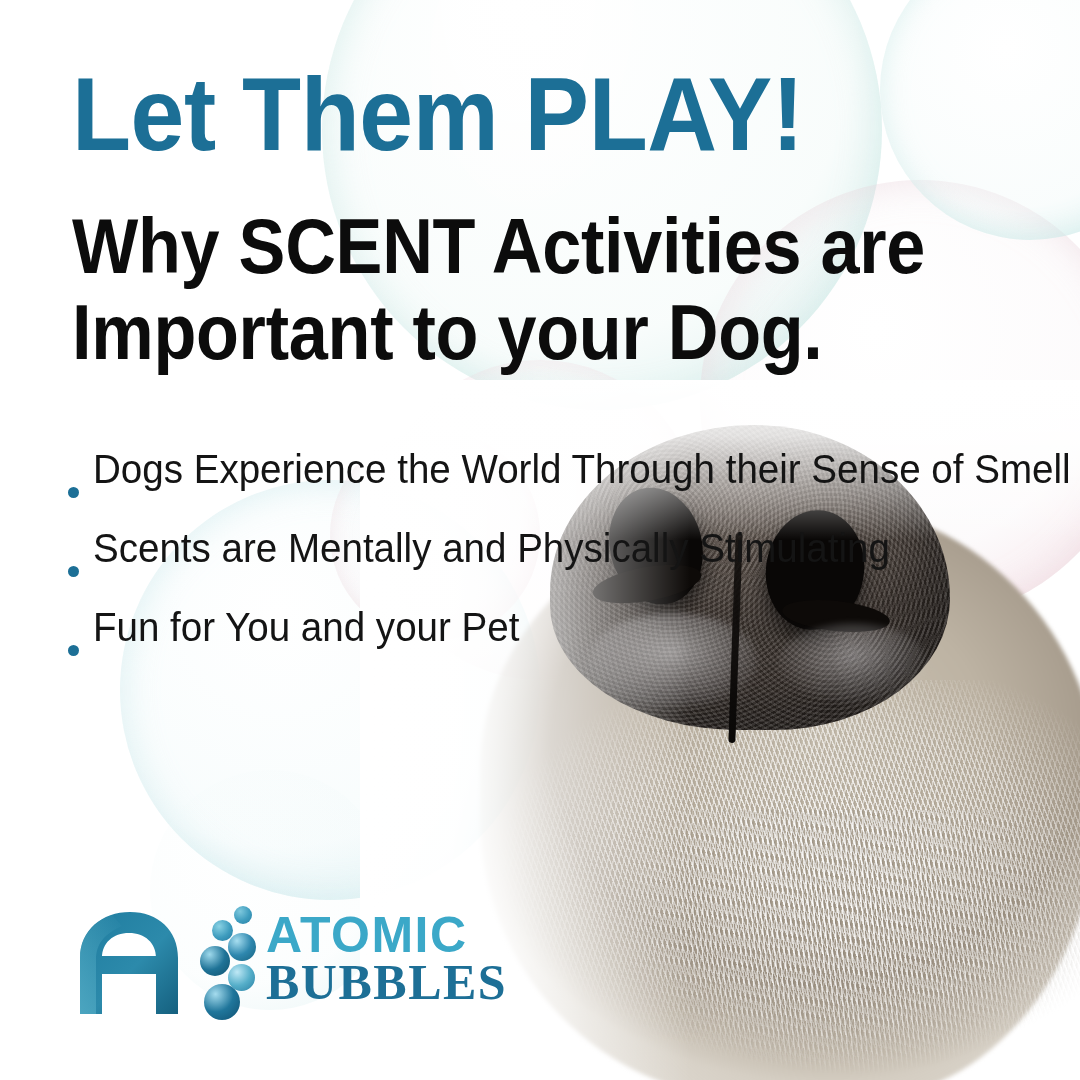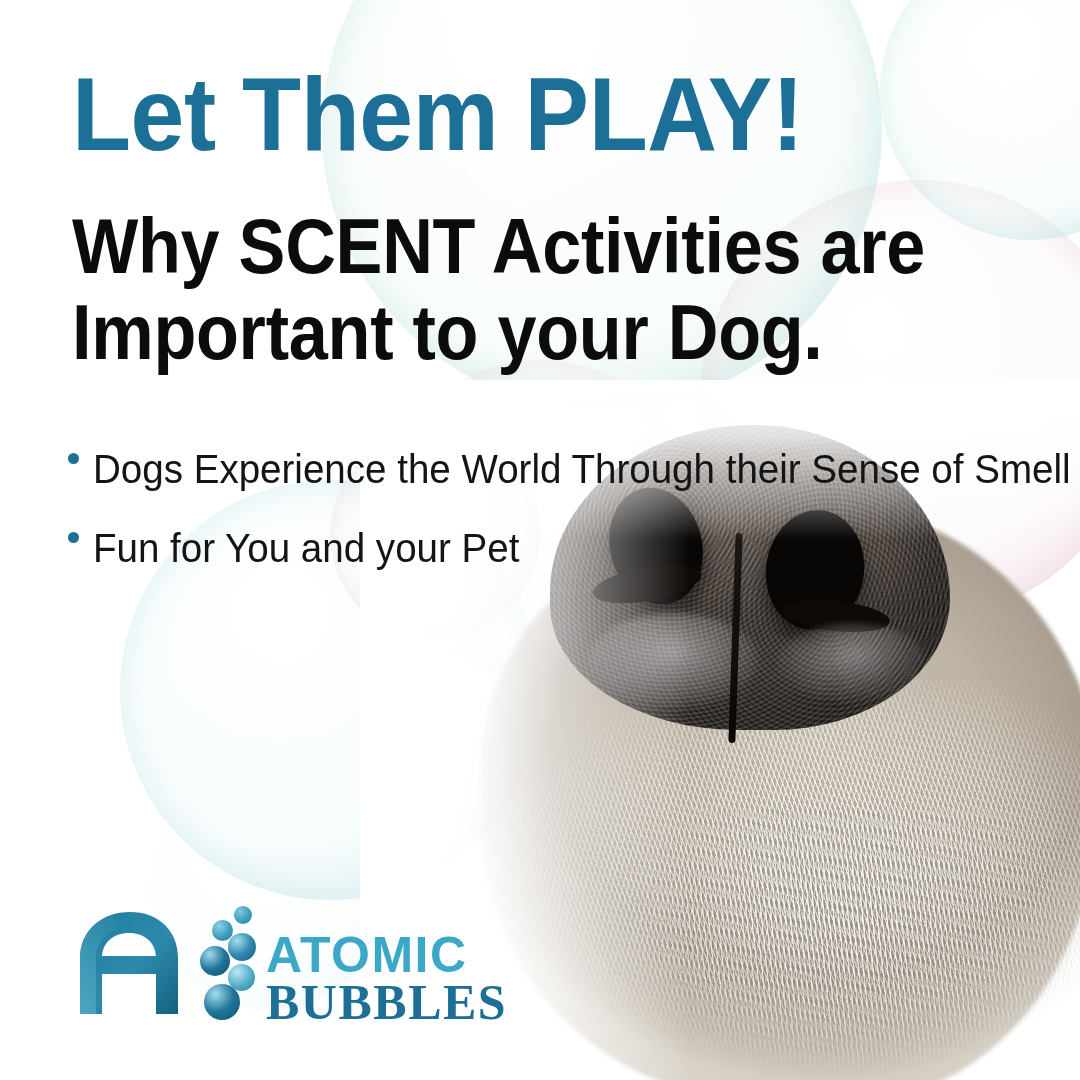--- a/index.html
+++ b/index.html
@@ -224,21 +224,21 @@
     position: absolute;
     left: 68px;
     top: 430px;
     margin: 0;
     padding: 0;
     list-style: none;
     width: 980px;
   }
   .bullets li {
     display: flex;
-    align-items: center;
+    align-items: flex-end;
     height: 79px;
     font-family: "Liberation Sans Narrow", "Liberation Sans", sans-serif;
     font-weight: 400;
     font-size: 41px;
     line-height: 79px;
     color: #141414;
     white-space: nowrap;
   }
   .bullet-dot {
     flex: 0 0 auto;
@@ -291,21 +291,20 @@
   .word {
     display: block;
     font-family: "Liberation Sans", sans-serif;
     font-weight: 700;
     letter-spacing: 1.5px;
     line-height: 0.94;
   }
   .word-atomic {
     font-size: 50px;
     color: #3BA8C8;
-    margin-top: 20px;
   }
   .word-bubbles {
     font-size: 50px;
     color: #1D6F96;
     font-family: Liberation Serif, serif;
   }
 </style>
 </head>
 <body>
 
@@ -370,20 +369,24 @@
 
     <h2 class="subhead">
       <span class="sub-line">Why SCENT Activities are</span>
       <span class="sub-line">Important to your Dog.</span>
     </h2>
 
     <ul class="bullets">
       <li>
         <span class="bullet-dot"></span>
         <span class="bullet-text">Dogs Experience the World Through their Sense of Smell</span>
+      </li>
+      <li>
+        <span class="bullet-dot"></span>
+        <span class="bullet-text">Scents are Mentally and Physically Stimulating</span>
       </li>
       <li>
         <span class="bullet-dot"></span>
         <span class="bullet-text">Fun for You and your Pet</span>
       </li>
     </ul>
 
     <div class="logo">
 
       <div class="logo-a">

